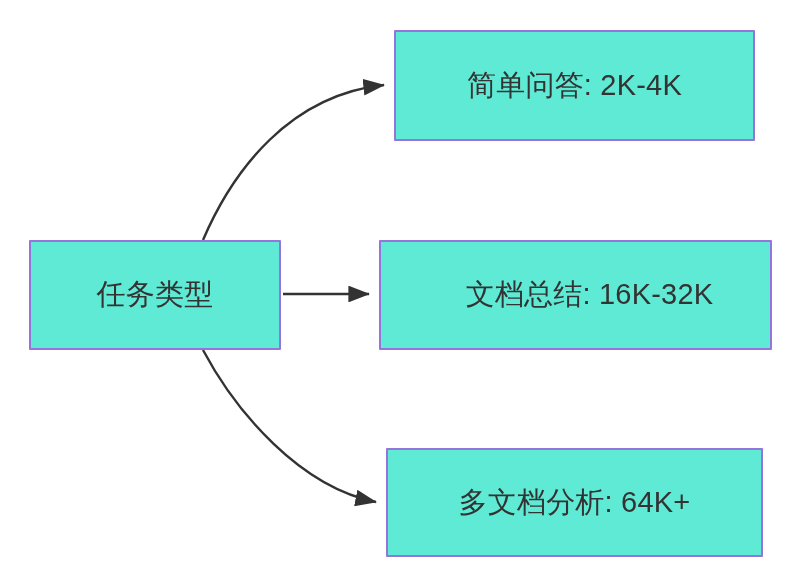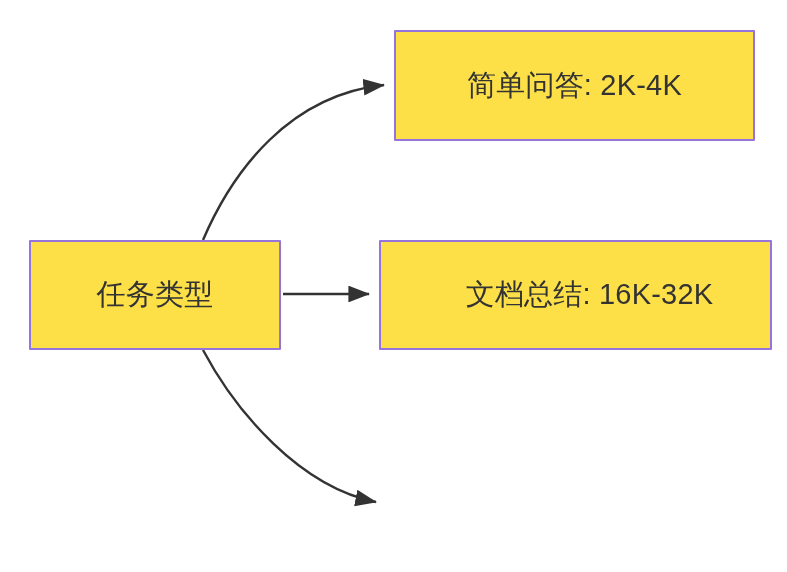--- a/index.html
+++ b/index.html
@@ -21,21 +21,21 @@
     position: absolute;
     left: 0;
     top: 0;
     width: 787px;
     height: 572px;
     pointer-events: none;
   }
   .flow-node {
     position: absolute;
     box-sizing: border-box;
-    background: #fde047;
+    background: #5eead4;
     border: 2px solid #9575db;
     border-radius: 1px;
     display: flex;
     align-items: center;
     justify-content: center;
   }
   .flow-node .node-label {
     color: #333333;
     font-size: 29px;
     line-height: 1.1;
@@ -71,14 +71,17 @@
   </div>
 
   <div class="flow-node" id="node-simple">
     <span class="node-label">简单问答: 2K-4K</span>
   </div>
 
   <div class="flow-node" id="node-summary">
     <span class="node-label">文档总结: 16K-32K</span>
   </div>
 
+  <div class="flow-node" id="node-multi">
+    <span class="node-label">多文档分析: 64K+</span>
+  </div>
 
 </div>
 
 </body></html>

